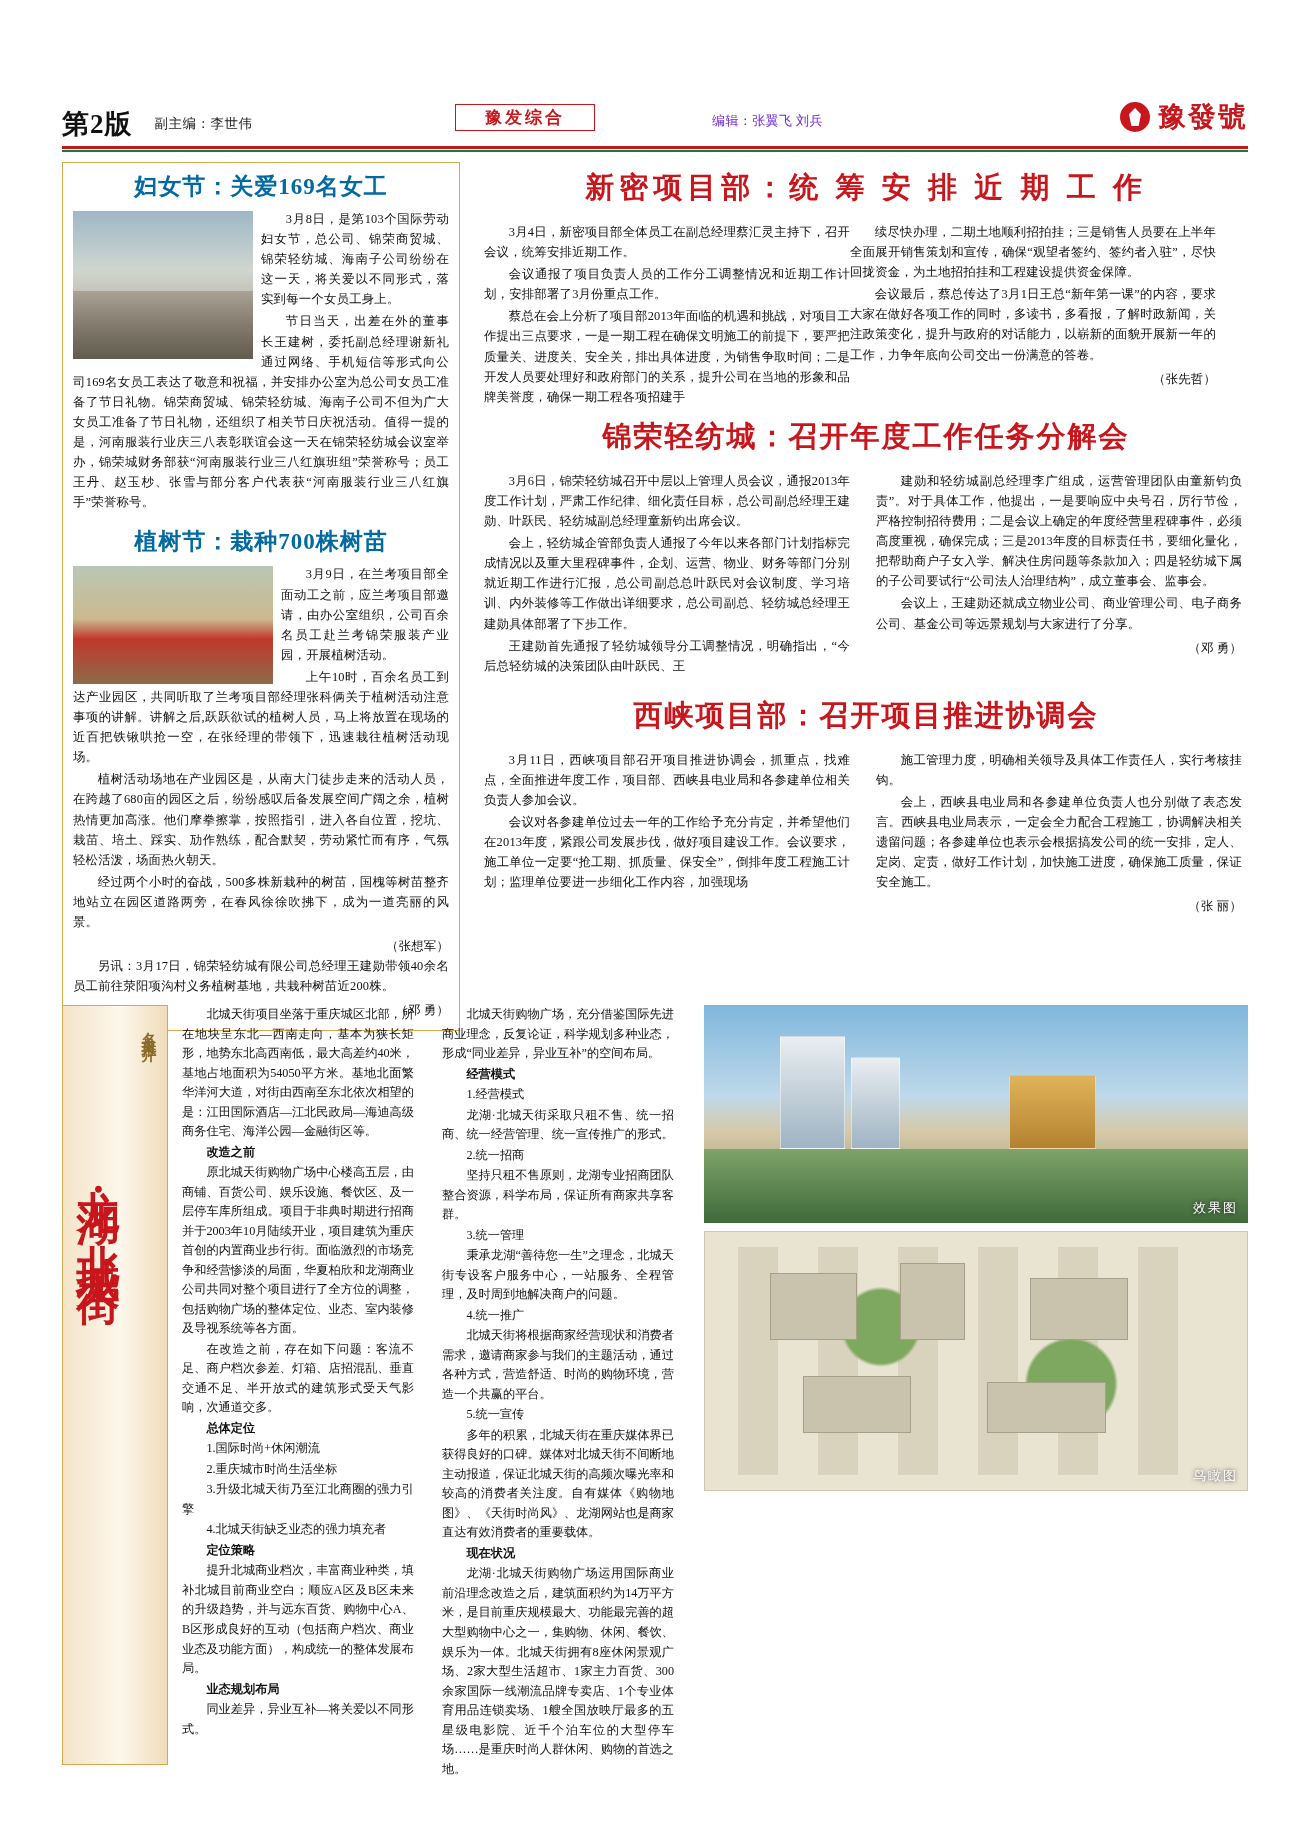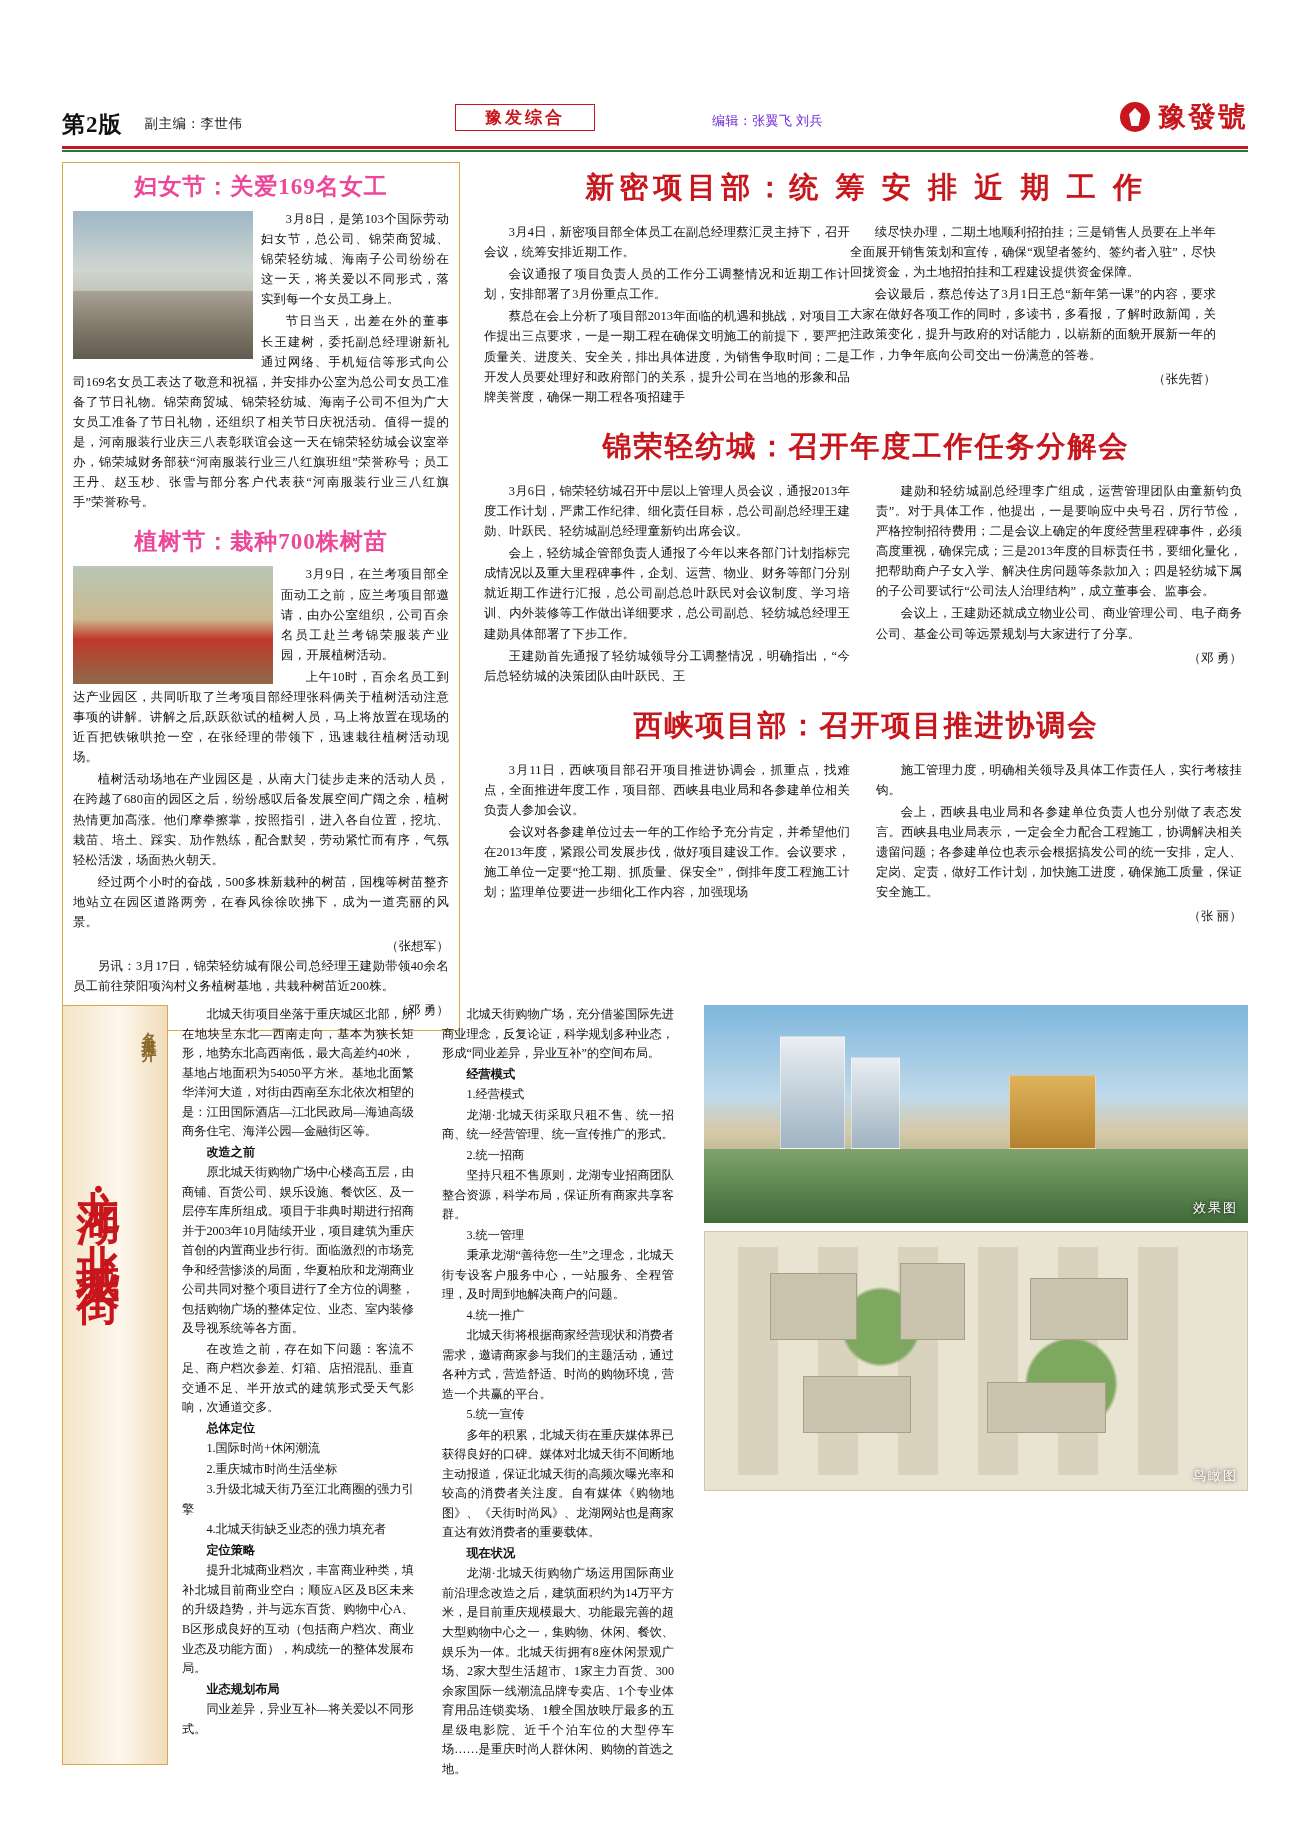--- a/index.html
+++ b/index.html
@@ -19,21 +19,21 @@
     padding: 0;
   }
 
   
   .masthead {
     position: absolute;
     left: 62px; top: 100px; width: 1186px; height: 48px;
     display: flex; align-items: center;
   }
   .page-no {
-    font-size: 23px; font-weight: bold; color: #111; letter-spacing: 1px;
+    font-size: 27px; font-weight: bold; color: #111; letter-spacing: 1px;
     font-family: "Liberation Serif", serif;
   }
   .editor-left {
     font-size: 13.5px; color: #222; margin-left: 22px; letter-spacing: .5px;
   }
   .center-band {
     position: absolute; left: 455px; top: 104px;
     width: 140px; height: 27px;
     border: 1.5px solid #c8161d;
     background: #fff;
@@ -84,21 +84,21 @@
   }
   .left-frame {
     border: 1px solid #d8a94a;
     padding: 8px 10px 10px 10px;
     background: #fff;
   }
 
   h2.hl-red {
     margin: 0 0 7px 0;
     text-align: center;
-    color: #ec4899;
+    color: #0369a1;
     font-size: 23px;
     font-weight: bold;
     letter-spacing: 1px;
     font-family: "Liberation Serif", serif;
   }
   h2.hl-big {
     margin: 6px 0 14px 0;
     text-align: center;
     color: #c8161d;
     font-size: 29px;
@@ -302,21 +302,21 @@
         <p>会议通报了项目负责人员的工作分工调整情况和近期工作计划，安排部署了3月份重点工作。</p>
         <p>蔡总在会上分析了项目部2013年面临的机遇和挑战，对项目工作提出三点要求，一是一期工程在确保文明施工的前提下，要严把质量关、进度关、安全关，排出具体进度，为销售争取时间；二是开发人员要处理好和政府部门的关系，提升公司在当地的形象和品牌美誉度，确保一期工程各项招建手</p>
       </div>
       <div class="body-text" style="width:366px;">
         <p>续尽快办理，二期土地顺利招拍挂；三是销售人员要在上半年全面展开销售策划和宣传，确保“观望者签约、签约者入驻”，尽快回拢资金，为土地招拍挂和工程建设提供资金保障。</p>
         <p>会议最后，蔡总传达了3月1日王总“新年第一课”的内容，要求大家在做好各项工作的同时，多读书，多看报，了解时政新闻，关注政策变化，提升与政府的对话能力，以崭新的面貌开展新一年的工作，力争年底向公司交出一份满意的答卷。</p>
         <div class="sig">（张先哲）</div>
       </div>
     </div>
 
-    <h2 class="hl-big" style="letter-spacing:2px;margin-top:18px;">锦荣轻纺城：召开年度工作任务分解会</h2>
+    <h2 class="hl-big" style="letter-spacing:2px;margin-top:8px;">锦荣轻纺城：召开年度工作任务分解会</h2>
     <div style="display:flex; gap:26px;">
       <div class="body-text" style="width:366px;">
         <p>3月6日，锦荣轻纺城召开中层以上管理人员会议，通报2013年度工作计划，严肃工作纪律、细化责任目标，总公司副总经理王建勋、叶跃民、轻纺城副总经理童新钧出席会议。</p>
         <p>会上，轻纺城企管部负责人通报了今年以来各部门计划指标完成情况以及重大里程碑事件，企划、运营、物业、财务等部门分别就近期工作进行汇报，总公司副总总叶跃民对会议制度、学习培训、内外装修等工作做出详细要求，总公司副总、轻纺城总经理王建勋具体部署了下步工作。</p>
         <p>王建勋首先通报了轻纺城领导分工调整情况，明确指出，“今后总轻纺城的决策团队由叶跃民、王</p>
       </div>
       <div class="body-text" style="width:366px;">
         <p>建勋和轻纺城副总经理李广组成，运营管理团队由童新钧负责”。对于具体工作，他提出，一是要响应中央号召，厉行节俭，严格控制招待费用；二是会议上确定的年度经营里程碑事件，必须高度重视，确保完成；三是2013年度的目标责任书，要细化量化，把帮助商户子女入学、解决住房问题等条款加入；四是轻纺城下属的子公司要试行“公司法人治理结构”，成立董事会、监事会。</p>
         <p>会议上，王建勋还就成立物业公司、商业管理公司、电子商务公司、基金公司等远景规划与大家进行了分享。</p>
         <div class="sig">（邓 勇）</div>

